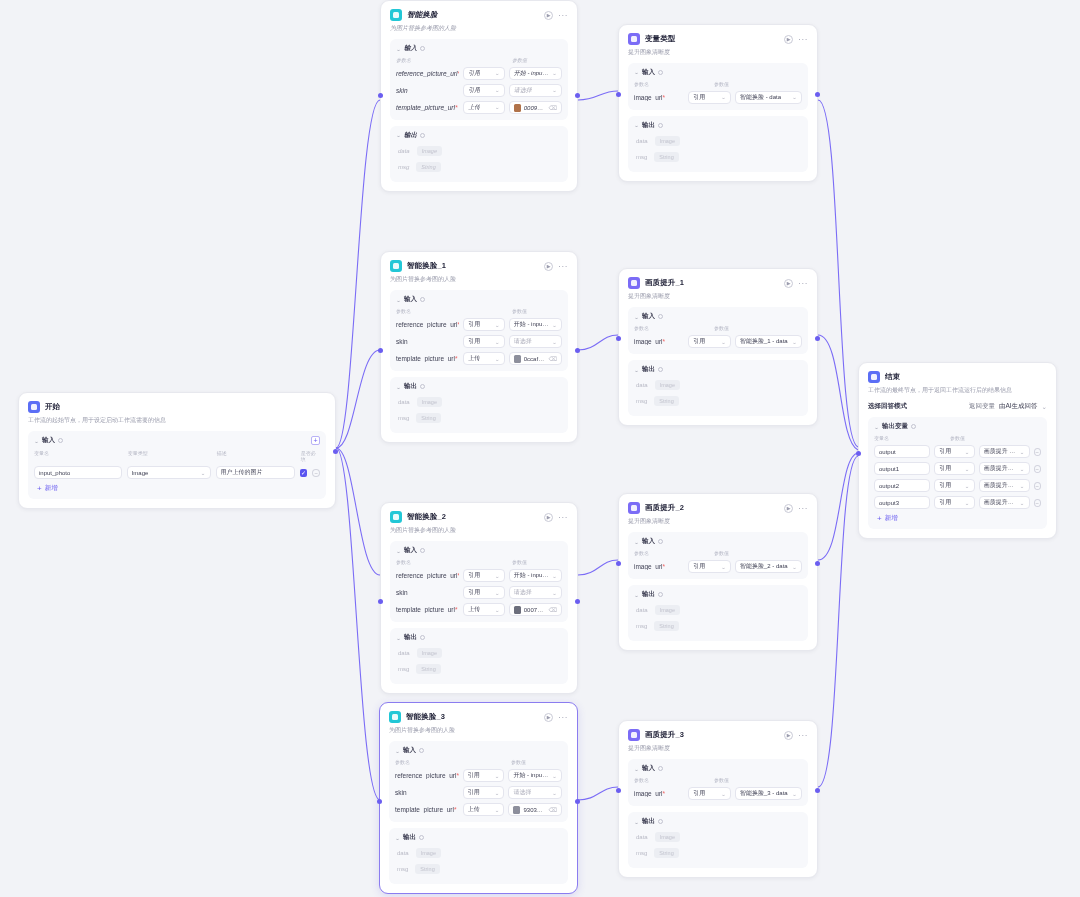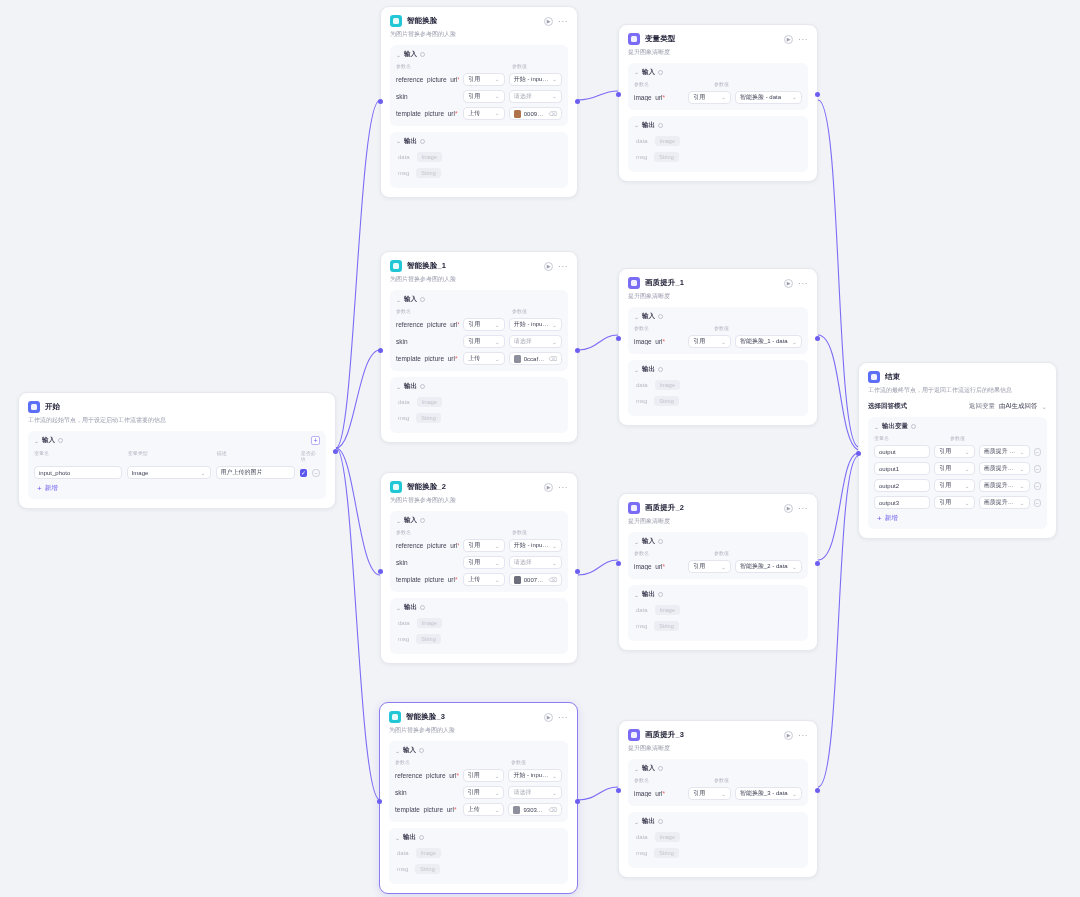--- a/index.html
+++ b/index.html
@@ -151,21 +151,21 @@
         <span class="minus">−</span>
       </div>
       <div class="addbtn">
         <span class="plus">+</span>
         <span>新增</span>
       </div>
     </div>
     <div class="port" style="right:-3px; top:56px;"></div>
   </div>
 
-  <div class="node" style="left:380px; top:6px; width:198px;">
+  <div class="node" style="left:380px; top:0; width:198px;font-style:italic;">
     <div class="node-head">
       <span class="nicon teal"></span>
       <span class="ntitle">智能换脸</span>
       <span class="head-actions">
         <span class="runbtn">▶</span>
         <span class="dots">···</span>
       </span>
     </div>
     <div class="ndesc">为图片替换参考图的人脸</div>
     <div class="section">
@@ -299,21 +299,21 @@
       </div>
       <div class="out-row">
         <span class="out-key">msg</span>
         <span class="out-type">String</span>
       </div>
     </div>
     <div class="port" style="left:-3px; top:96px;"></div>
     <div class="port" style="right:-3px; top:96px;"></div>
   </div>
 
-  <div class="node" style="left:380px; top:472px; width:198px;">
+  <div class="node" style="left:380px; top:502px; width:198px;">
     <div class="node-head">
       <span class="nicon teal"></span>
       <span class="ntitle">智能换脸_2</span>
       <span class="head-actions">
         <span class="runbtn">▶</span>
         <span class="dots">···</span>
       </span>
     </div>
     <div class="ndesc">为图片替换参考图的人脸</div>
     <div class="section">

